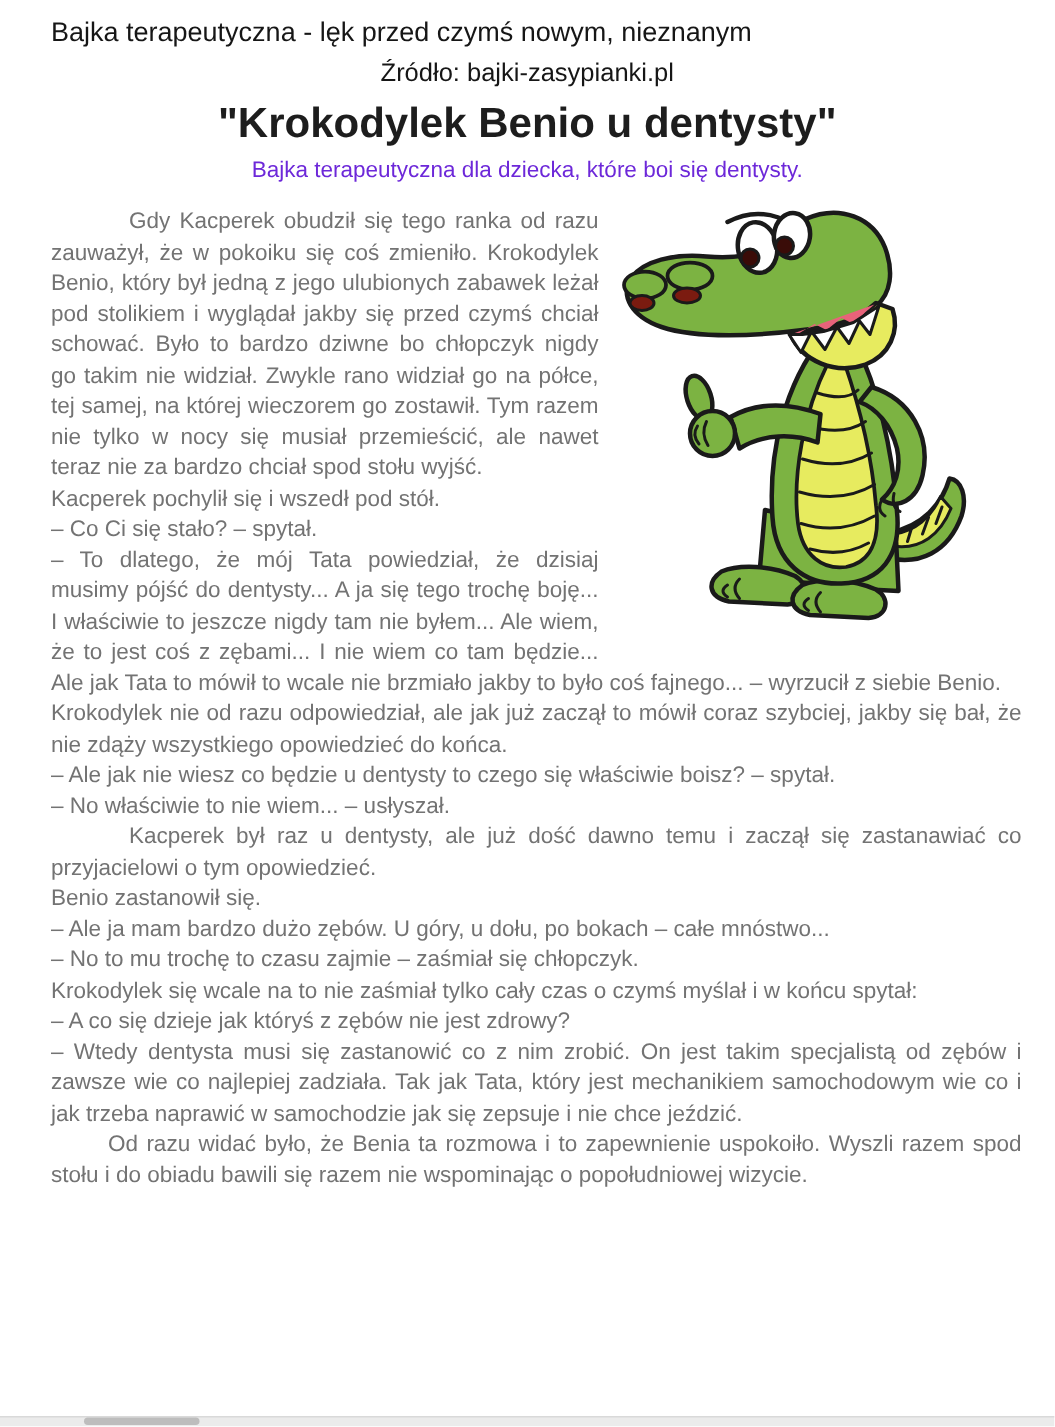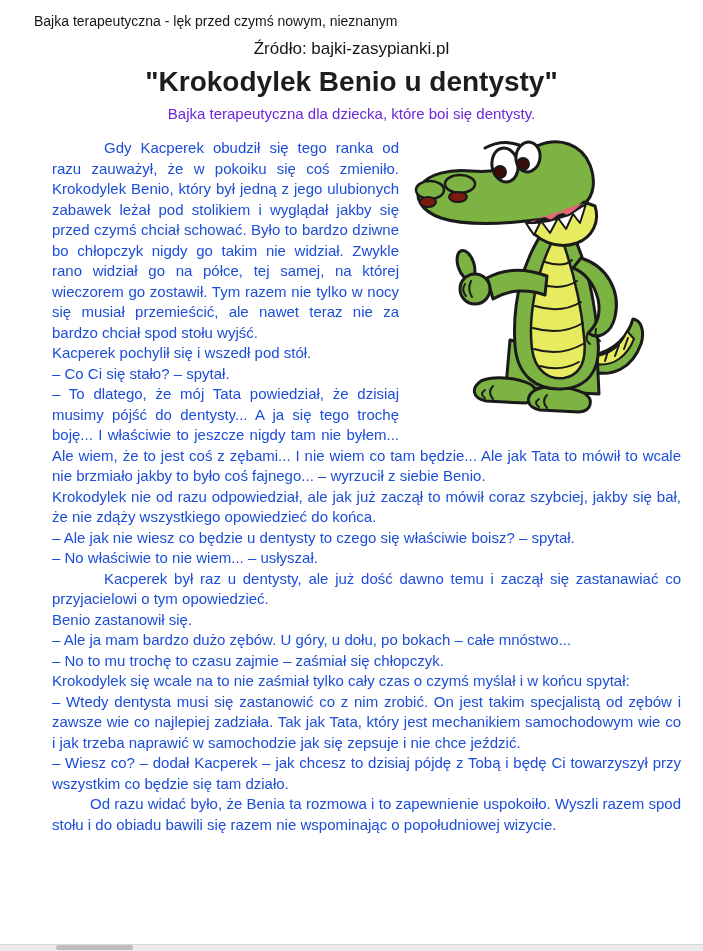--- a/index.html
+++ b/index.html
@@ -6,38 +6,38 @@
   body{
     width:703px;height:951px;position:relative;overflow:hidden;
     font-family:"Liberation Sans","DejaVu Sans",sans-serif;
     -webkit-font-smoothing:antialiased;
   }
   .page{width:703px;height:951px;position:relative;overflow:hidden;background:#fff;}
 
   
   .topline{
     padding:12px 22px 0 34px;
-    font-size:14px;color:#161616;text-align:left;line-height:18px;
+    font-size:18px;color:#161616;text-align:left;line-height:18px;
   }
   .source{
     margin-top:9px;text-align:center;font-size:17px;color:#161616;line-height:20px;
   }
   .title{
     margin:7px 0 0 0;text-align:center;
     font-size:28px;font-weight:700;color:#1d1d1d;line-height:32px;
   }
   .subtitle{
     margin-top:7px;margin-bottom:15px;text-align:center;
     font-size:15px;color:#6d28d9;line-height:18px;
   }
 
   
   .story{
-    padding:0 22px 0 52px;
-    font-size:15px;line-height:20.5px;color:#1d4ed8;
+    padding:0 22px 0 34px;
+    font-size:15px;line-height:20.5px;color:#737373;
     text-align:justify;
   }
   .story p{margin:0;}
   .story p.indent-xl{text-indent:52px;}
   .story p.indent-md{text-indent:38px;}
 
   
   .croc-float{
     float:right;
     width:272px;height:284px;
@@ -124,22 +124,22 @@
     <p>– Co Ci się stało? – spytał.</p>
     <p>– To dlatego, że mój Tata powiedział, że dzisiaj musimy pójść do dentysty... A ja się tego trochę boję... I właściwie to jeszcze nigdy tam nie byłem... Ale wiem, że to jest coś z zębami... I nie wiem co tam będzie... Ale jak Tata to mówił to wcale nie brzmiało jakby to było coś fajnego... – wyrzucił z siebie Benio.</p>
     <p>Krokodylek nie od razu odpowiedział, ale jak już zaczął to mówił coraz szybciej, jakby się bał, że nie zdąży wszystkiego opowiedzieć do końca.</p>
     <p>– Ale jak nie wiesz co będzie u dentysty to czego się właściwie boisz? – spytał.</p>
     <p>– No właściwie to nie wiem... – usłyszał.</p>
     <p class="indent-xl">Kacperek był raz u dentysty, ale już dość dawno temu i zaczął się zastanawiać co przyjacielowi o tym opowiedzieć.</p>
     <p>Benio zastanowił się.</p>
     <p>– Ale ja mam bardzo dużo zębów. U góry, u dołu, po bokach – całe mnóstwo...</p>
     <p>– No to mu trochę to czasu zajmie – zaśmiał się chłopczyk.</p>
     <p>Krokodylek się wcale na to nie zaśmiał tylko cały czas o czymś myślał i w końcu spytał:</p>
+    <p>– A co się dzieje jak któryś z zębów nie jest zdrowy?</p>
     <p>– Wtedy dentysta musi się zastanowić co z nim zrobić. On jest takim specjalistą od zębów i zawsze wie co najlepiej zadziała. Tak jak Tata, który jest mechanikiem samochodowym wie co i jak trzeba naprawić w samochodzie jak się zepsuje i nie chce jeździć.</p>
-    <p>– Wiesz co? – dodał Kacperek – jak chcesz to dzisiaj pójdę z Tobą i będę Ci towarzyszył przy wszystkim co będzie się tam działo.</p>
     <p class="indent-md">Od razu widać było, że Benia ta rozmowa i to zapewnienie uspokoiło. Wyszli razem spod stołu i do obiadu bawili się razem nie wspominając o popołudniowej wizycie.</p>
   </div>
 
   <div class="hscroll-track">
     <div class="hscroll-thumb"></div>
   </div>
 
 </div>
 
 </body></html>

